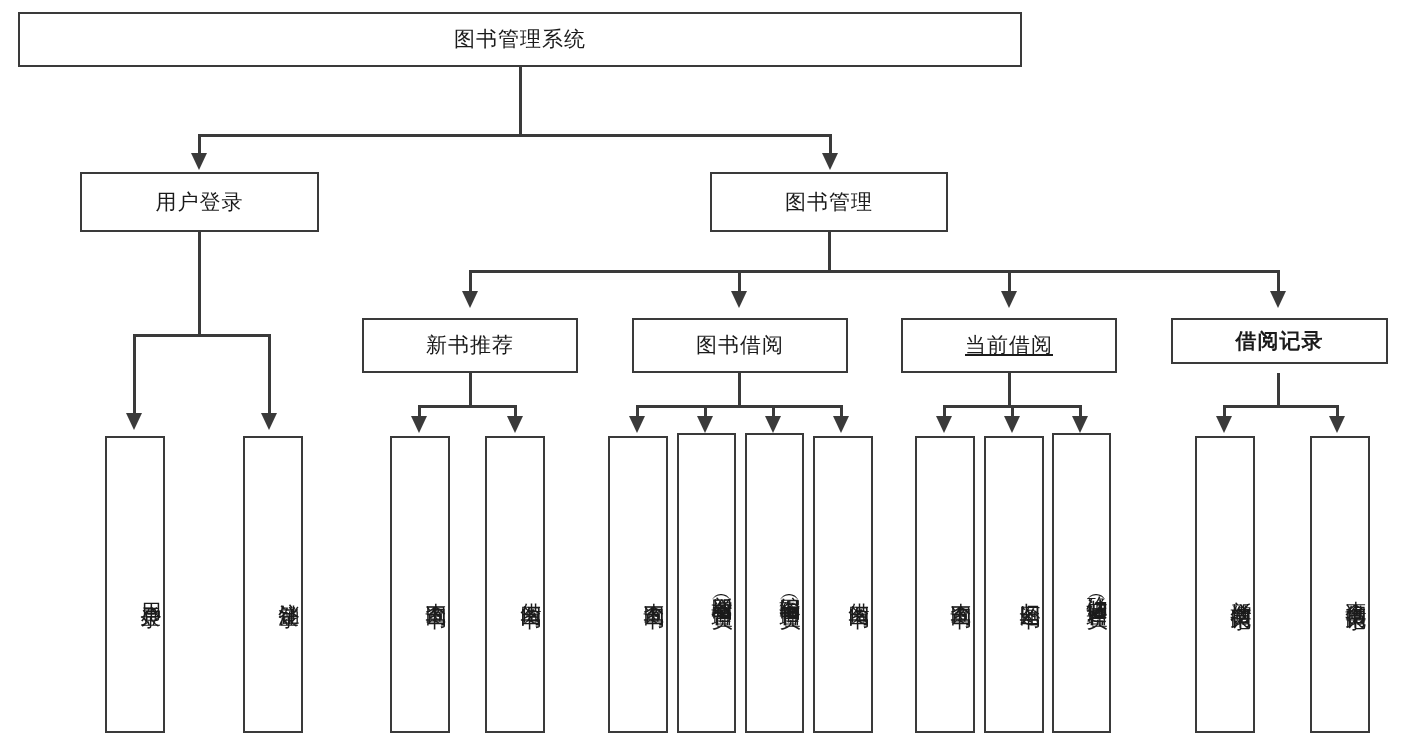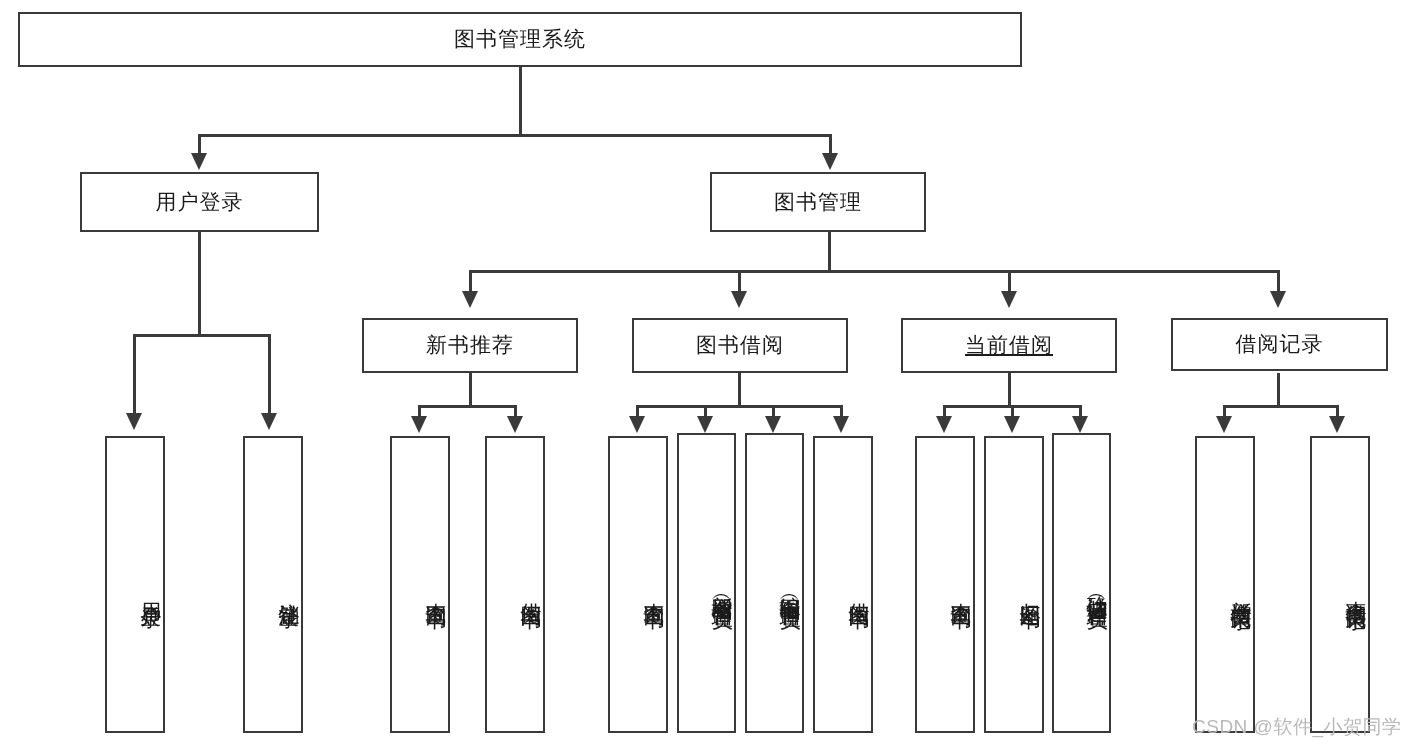--- a/index.html
+++ b/index.html
@@ -88,21 +88,21 @@
   <div class="ln lnv" style="left:198px; top:134px; width:3px; height:22px;"></div>
   <div class="arrow" style="left:191px; top:153px;"></div>
 
   <div class="ln lnv" style="left:829px; top:134px; width:3px; height:22px;"></div>
   <div class="arrow" style="left:822px; top:153px;"></div>
 
   <div class="node horiz" style="left:80px; top:172px; width:239px; height:60px;">
     <span>用户登录</span>
   </div>
 
-  <div class="node horiz" style="left:710px; top:172px; width:216px; height:60px;">
+  <div class="node horiz" style="left:710px; top:172px; width:238px; height:60px;">
     <span>图书管理</span>
   </div>
 
   <div class="ln lnv" style="left:198px; top:232px; width:3px; height:104px;"></div>
   <div class="ln lnh" style="left:133px; top:334px; width:137px; height:3px;"></div>
   <div class="ln lnv" style="left:133px; top:334px; width:3px; height:82px;"></div>
   <div class="arrow" style="left:126px; top:413px;"></div>
   <div class="ln lnv" style="left:268px; top:334px; width:3px; height:82px;"></div>
   <div class="arrow" style="left:261px; top:413px;"></div>
 
@@ -119,21 +119,21 @@
 
   <div class="node horiz" style="left:632px; top:318px; width:216px; height:55px;">
     <span>图书借阅</span>
   </div>
   <div class="node horiz" style="left:362px; top:318px; width:216px; height:55px;">
     <span>新书推荐</span>
   </div>
   <div class="node horiz" style="left:901px; top:318px; width:216px; height:55px;text-decoration:underline;">
     <span>当前借阅</span>
   </div>
-  <div class="node horiz" style="left:1171px; top:318px; width:217px; height:53px;">
+  <div class="node horiz" style="left:1171px; top:318px; width:217px; height:46px;font-weight:bold;">
     <span>借阅记录</span>
   </div>
 
   <div class="ln lnv" style="left:469px; top:373px; width:3px; height:34px;"></div>
   <div class="ln lnh" style="left:418px; top:405px; width:99px; height:3px;"></div>
   <div class="ln lnv" style="left:418px; top:405px; width:3px; height:14px;"></div>
   <div class="arrow" style="left:411px; top:416px;"></div>
   <div class="ln lnv" style="left:514px; top:405px; width:3px; height:14px;"></div>
   <div class="arrow" style="left:507px; top:416px;"></div>
 
@@ -197,17 +197,14 @@
   <div class="node vert" style="left:1052px; top:433px; width:59px; height:300px;">
     <span class="vtext">确认归还（管理员）</span>
   </div>
   <div class="node vert" style="left:1195px; top:436px; width:60px; height:297px;">
     <span class="vtext">新增借阅记录</span>
   </div>
   <div class="node vert" style="left:1310px; top:436px; width:60px; height:297px;">
     <span class="vtext">查询借阅记录</span>
   </div>
 
-  <div id="watermark" style="left:1192px; top:714px;">
-    <span>CSDN @软件_小贺同学</span>
-  </div>
 
 </div>
 
 </body></html>

